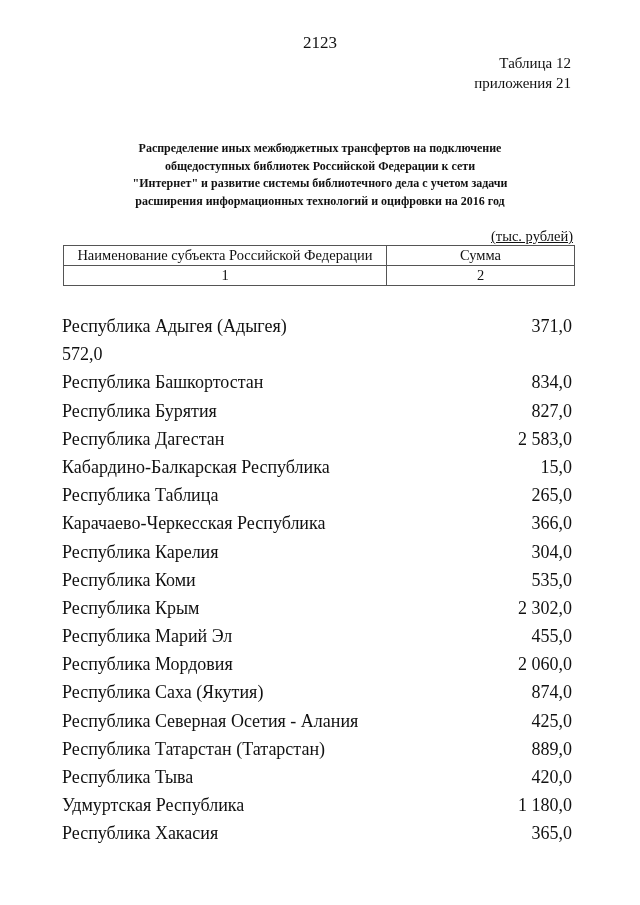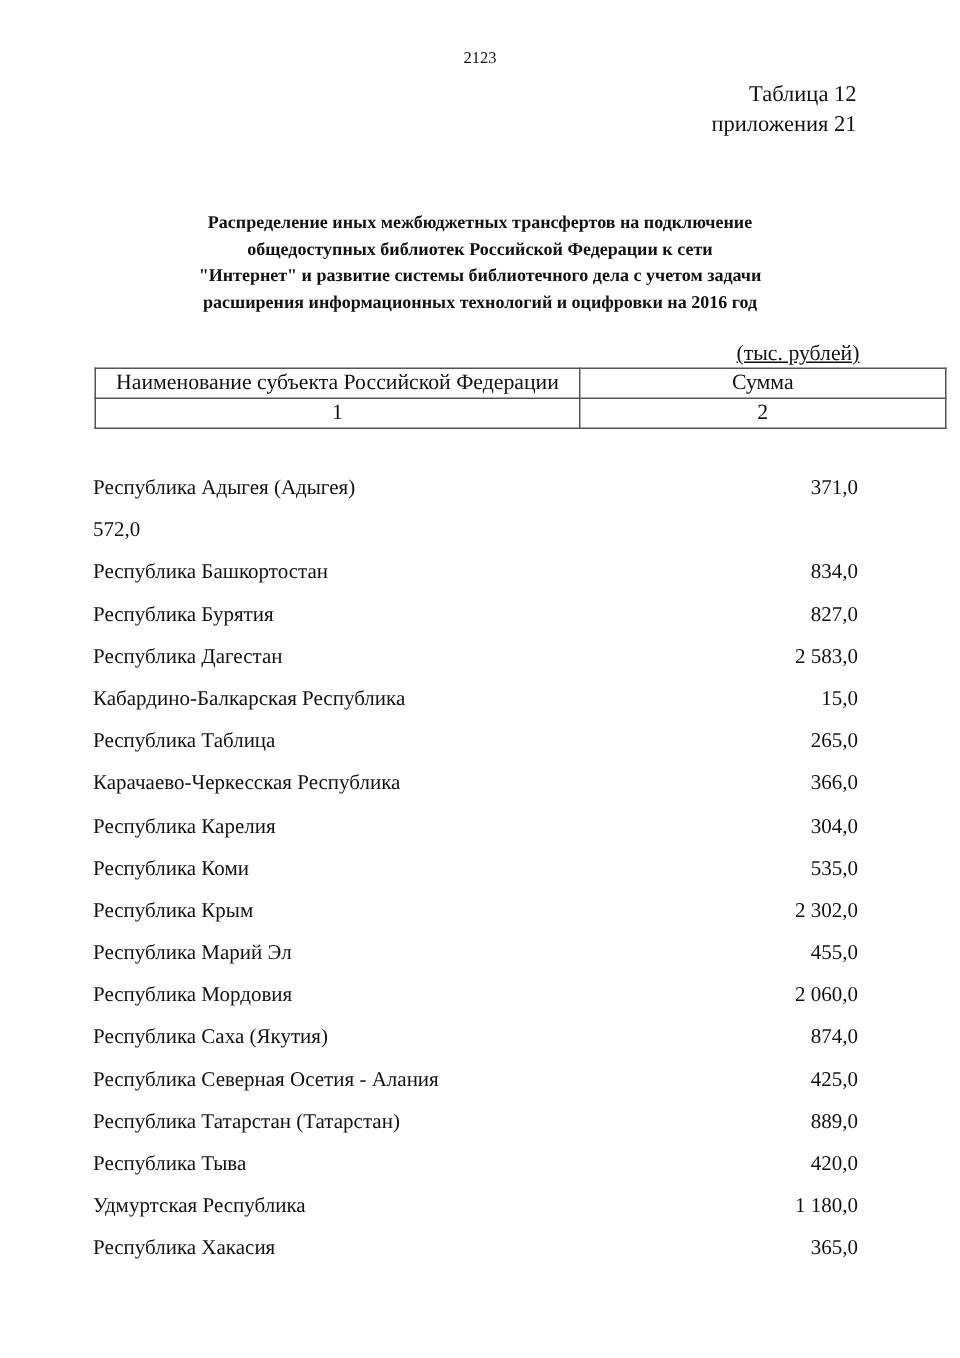--- a/index.html
+++ b/index.html
@@ -1,27 +1,27 @@
 <!DOCTYPE html>
 <html><head>
 <meta charset="utf-8">
 <style>
   html, body { margin: 0; padding: 0; background: #ffffff; }
   body { width: 640px; height: 905px; position: relative; overflow: hidden;
          font-family: "Liberation Serif", "DejaVu Serif", serif; color: #111; }
-  .page-number { position: absolute; top: 33px; left: 0; width: 640px; text-align: center; font-size: 11px; }
+  .page-number { position: absolute; top: 33px; left: 0; width: 640px; text-align: center; font-size: 17px; }
   .table-ref { position: absolute; top: 53px; right: 69px; text-align: right; font-size: 15px; line-height: 20px; }
   .title { position: absolute; top: 140px; left: 60px; width: 520px; text-align: center;
            font-weight: bold; font-size: 12px; line-height: 17.5px; }
   .units { position: absolute; top: 228px; right: 67px; font-size: 14.5px; text-decoration: underline; }
-  table.hdr { position: absolute; top: 245px; left: 63px; width: 568px; border-collapse: collapse; font-size: 14.5px; padding-left: 36px; }
+  table.hdr { position: absolute; top: 245px; left: 63px; width: 512px; border-collapse: collapse; font-size: 14.5px; padding-left: 36px; }
   table.hdr td { border: 1px solid #555; text-align: center; height: 19px; padding: 0; }
   table.hdr td.c1 { width: 322px; }
   .rows { position: absolute; top: 316px; left: 62px; width: 510px; }
-  .row { display: flex; justify-content: space-between; height: 28.2px; line-height: 20px; font-size: 14px; }
+  .row { display: flex; justify-content: space-between; height: 28.2px; line-height: 20px; font-size: 18px; }
   .row .name { text-align: left; }
   .row .val { text-align: right; }
 </style>
 </head>
 <body>
 
 <div class="page-number">2123</div>
 
 <div class="table-ref">
   <div>Таблица 12</div>

